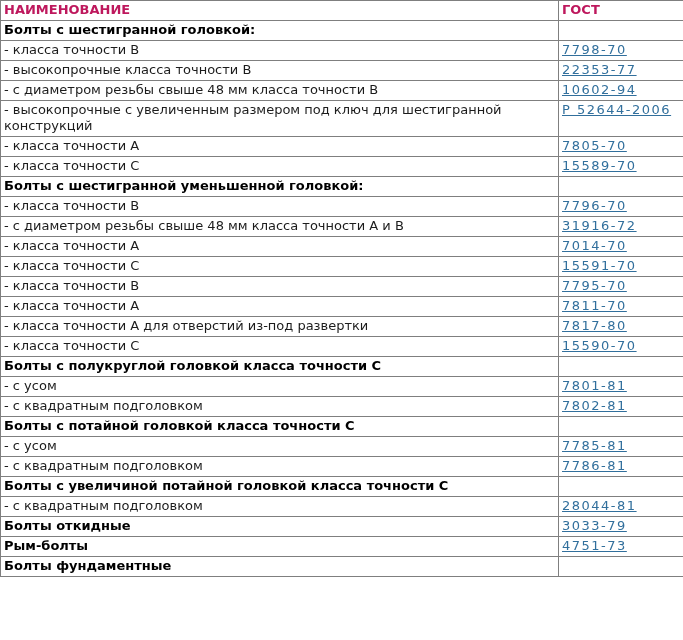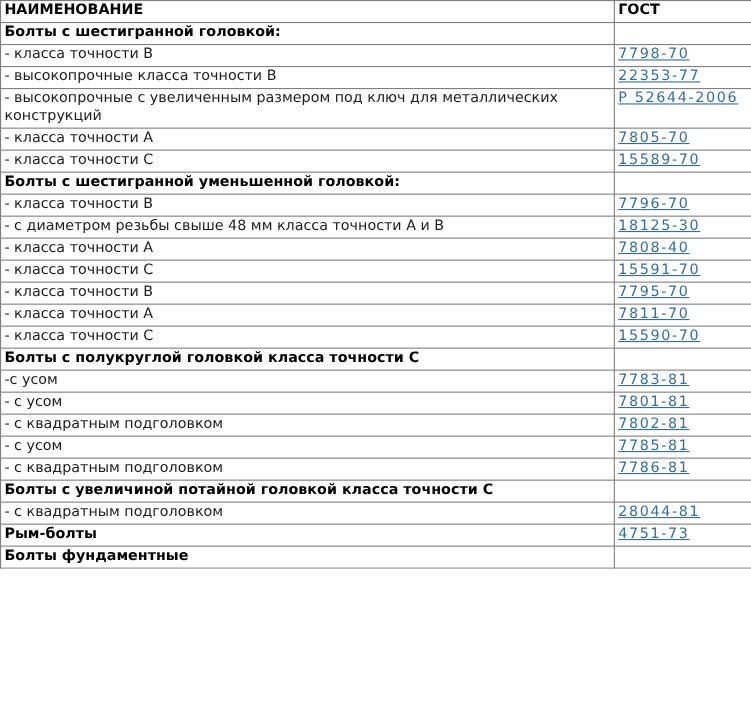--- a/index.html
+++ b/index.html
@@ -27,21 +27,21 @@
   th, td {
     border: 1px solid var(--border-inner);
     padding: 1px 3px 2px 3px;
     text-align: left;
     vertical-align: top;
     line-height: 16px;
     overflow: hidden;
   }
   th {
     font-weight: bold;
-    color: #000000;
+    color: #be185d;
   }
   td.name-cell { white-space: pre-line; }
   tr.section td.name-cell { font-weight: bold; color: #000; }
   a.gost-link {
     color: var(--link);
     text-decoration: underline;
     letter-spacing: 1.5px;
   }
 </style>
 </head>
@@ -65,21 +65,25 @@
       </tr>
       <tr class="item">
         <td class="name-cell">- класса точности В</td>
         <td class="gost-cell"><a href="#" class="gost-link">7798-70</a></td>
       </tr>
       <tr class="item">
         <td class="name-cell">- высокопрочные класса точности В</td>
         <td class="gost-cell"><a href="#" class="gost-link">22353-77</a></td>
       </tr>
       <tr class="item">
-        <td class="name-cell">- высокопрочные с увеличенным размером под ключ для металлических
+        <td class="name-cell">- с диаметром резьбы свыше 48 мм класса точности В</td>
+        <td class="gost-cell"><a href="#" class="gost-link">10602-94</a></td>
+      </tr>
+      <tr class="item">
+        <td class="name-cell">- высокопрочные с увеличенным размером под ключ для шестигранной
 конструкций</td>
         <td class="gost-cell"><a href="#" class="gost-link">Р 52644-2006</a></td>
       </tr>
       <tr class="item">
         <td class="name-cell">- класса точности А</td>
         <td class="gost-cell"><a href="#" class="gost-link">7805-70</a></td>
       </tr>
       <tr class="item">
         <td class="name-cell">- класса точности С</td>
         <td class="gost-cell"><a href="#" class="gost-link">15589-70</a></td>
@@ -87,75 +91,83 @@
       <tr class="section">
         <td class="name-cell">Болты с шестигранной уменьшенной головкой:</td>
         <td class="gost-cell"></td>
       </tr>
       <tr class="item">
         <td class="name-cell">- класса точности В</td>
         <td class="gost-cell"><a href="#" class="gost-link">7796-70</a></td>
       </tr>
       <tr class="item">
         <td class="name-cell">- с диаметром резьбы свыше 48 мм класса точности А и В</td>
-        <td class="gost-cell"><a href="#" class="gost-link">18125-30</a></td>
+        <td class="gost-cell"><a href="#" class="gost-link">31916-72</a></td>
       </tr>
       <tr class="item">
         <td class="name-cell">- класса точности А</td>
-        <td class="gost-cell"><a href="#" class="gost-link">7808-40</a></td>
+        <td class="gost-cell"><a href="#" class="gost-link">7014-70</a></td>
       </tr>
       <tr class="item">
         <td class="name-cell">- класса точности С</td>
         <td class="gost-cell"><a href="#" class="gost-link">15591-70</a></td>
       </tr>
       <tr class="item">
         <td class="name-cell">- класса точности В</td>
         <td class="gost-cell"><a href="#" class="gost-link">7795-70</a></td>
       </tr>
       <tr class="item">
         <td class="name-cell">- класса точности А</td>
         <td class="gost-cell"><a href="#" class="gost-link">7811-70</a></td>
       </tr>
       <tr class="item">
+        <td class="name-cell">- класса точности А для отверстий из-под развертки</td>
+        <td class="gost-cell"><a href="#" class="gost-link">7817-80</a></td>
+      </tr>
+      <tr class="item">
         <td class="name-cell">- класса точности С</td>
         <td class="gost-cell"><a href="#" class="gost-link">15590-70</a></td>
       </tr>
       <tr class="section">
         <td class="name-cell">Болты с полукруглой головкой класса точности С</td>
         <td class="gost-cell"></td>
       </tr>
       <tr class="item">
-        <td class="name-cell">-с усом</td>
-        <td class="gost-cell"><a href="#" class="gost-link">7783-81</a></td>
-      </tr>
-      <tr class="item">
         <td class="name-cell">- с усом</td>
         <td class="gost-cell"><a href="#" class="gost-link">7801-81</a></td>
       </tr>
       <tr class="item">
         <td class="name-cell">- с квадратным подголовком</td>
         <td class="gost-cell"><a href="#" class="gost-link">7802-81</a></td>
+      </tr>
+      <tr class="section">
+        <td class="name-cell">Болты с потайной головкой класса точности С</td>
+        <td class="gost-cell"></td>
       </tr>
       <tr class="item">
         <td class="name-cell">- с усом</td>
         <td class="gost-cell"><a href="#" class="gost-link">7785-81</a></td>
       </tr>
       <tr class="item">
         <td class="name-cell">- с квадратным подголовком</td>
         <td class="gost-cell"><a href="#" class="gost-link">7786-81</a></td>
       </tr>
       <tr class="section">
         <td class="name-cell">Болты с увеличиной потайной головкой класса точности С</td>
         <td class="gost-cell"></td>
       </tr>
       <tr class="item">
         <td class="name-cell">- с квадратным подголовком</td>
         <td class="gost-cell"><a href="#" class="gost-link">28044-81</a></td>
       </tr>
       <tr class="section">
+        <td class="name-cell">Болты откидные</td>
+        <td class="gost-cell"><a href="#" class="gost-link">3033-79</a></td>
+      </tr>
+      <tr class="section">
         <td class="name-cell">Рым-болты</td>
         <td class="gost-cell"><a href="#" class="gost-link">4751-73</a></td>
       </tr>
       <tr class="section">
         <td class="name-cell">Болты фундаментные</td>
         <td class="gost-cell"></td>
       </tr>
     </tbody>
 </table>
 

